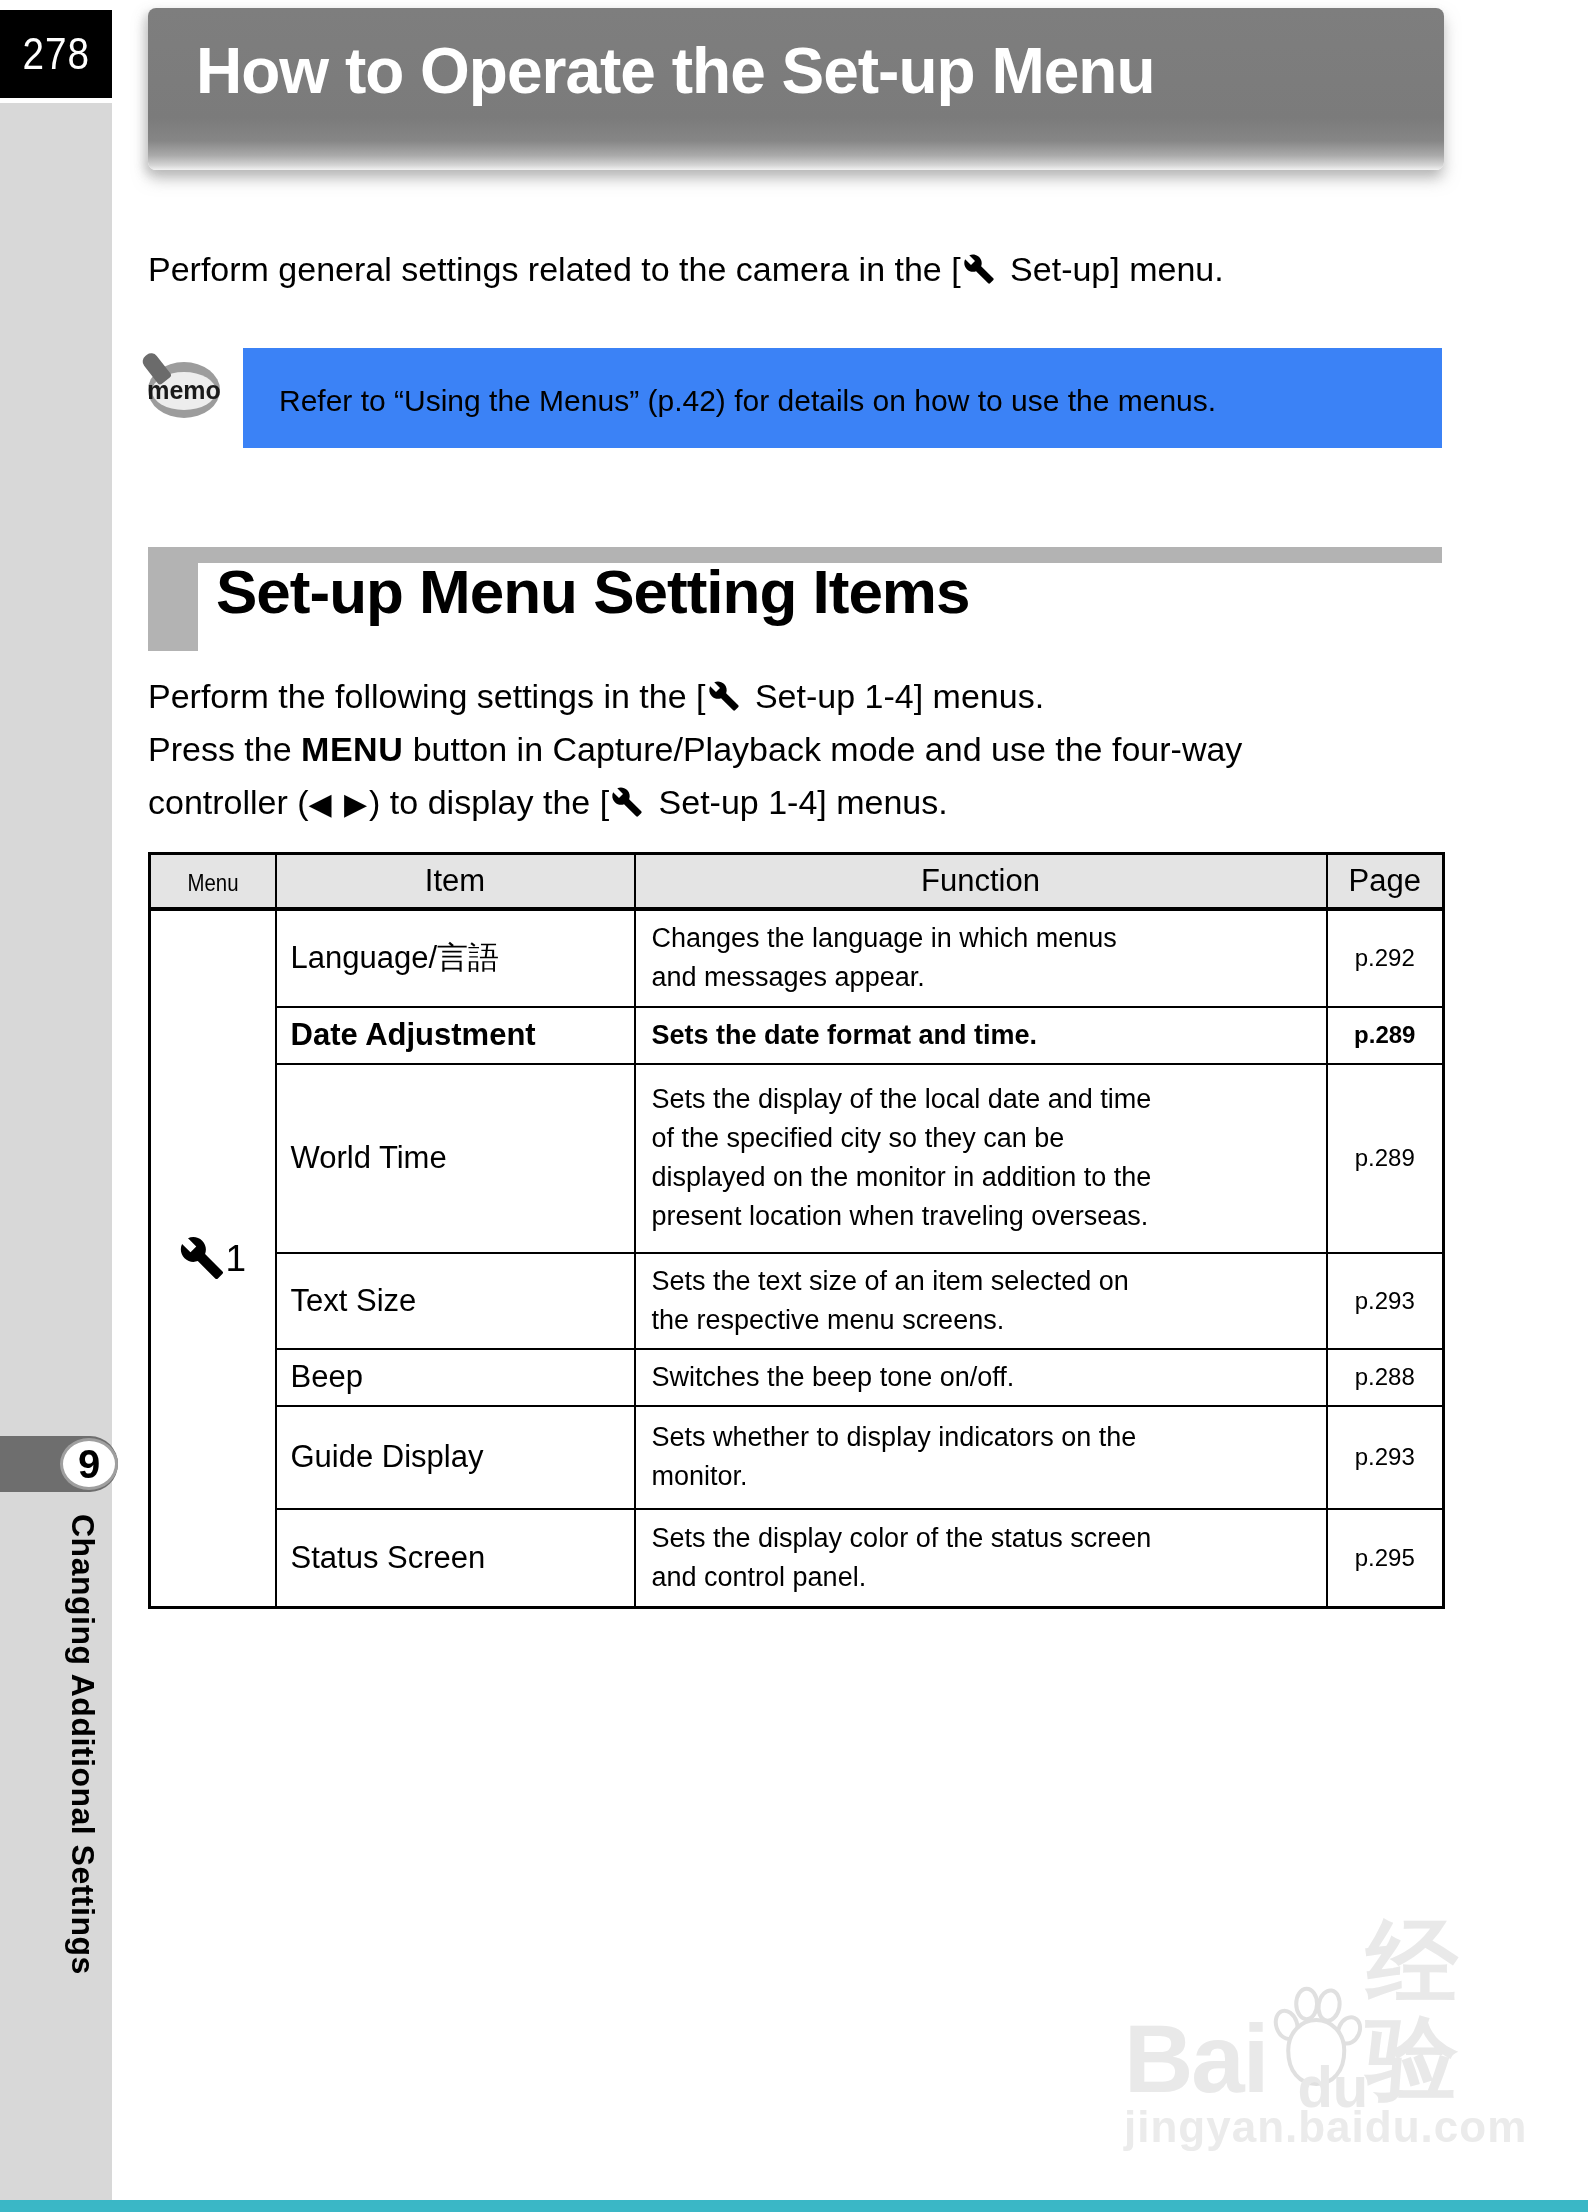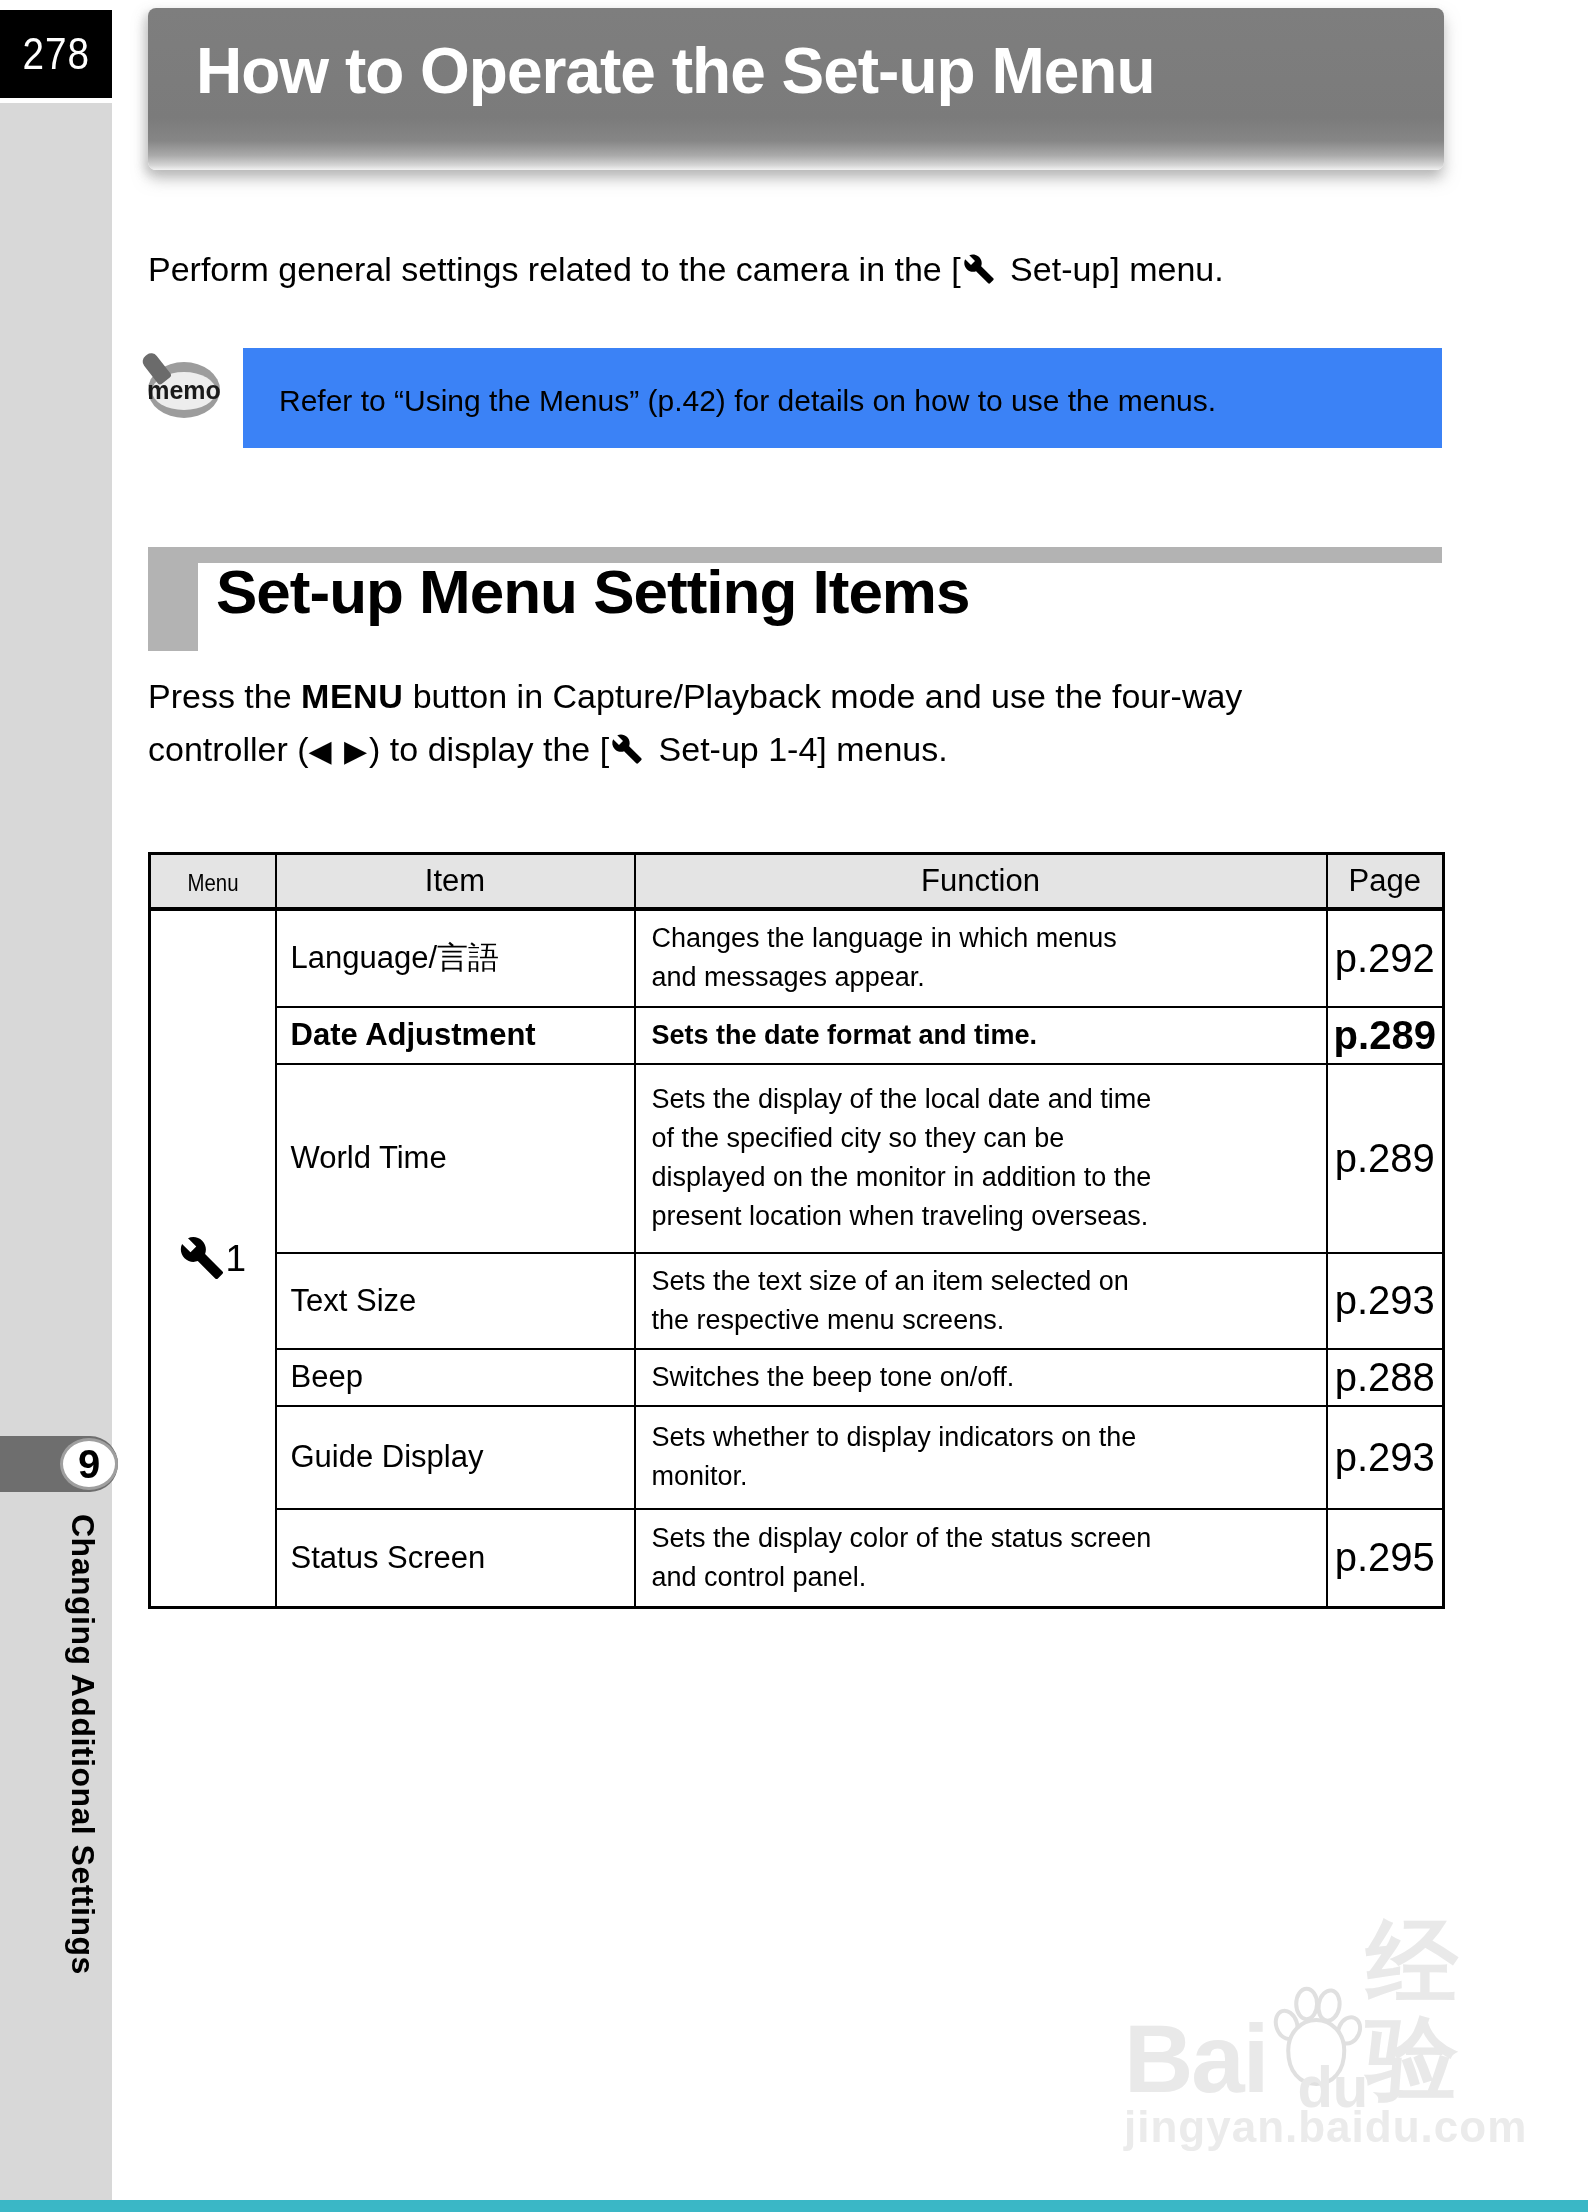--- a/index.html
+++ b/index.html
@@ -65,21 +65,21 @@
   
   .setup-table { left:148px; top:852px; }
   table { border-collapse:collapse; border:3px solid #000; table-layout:fixed; width:1294px; }
   th, td { border:2px solid #000; background:#fff; vertical-align:middle; }
   thead th { background:#e4e4e4; border-bottom:4px solid #000; font-weight:normal;
     font-size:31px; text-align:center; height:55px; }
   .col-menu { width:126px; } .col-item { width:359px; } .col-func { width:692px; } .col-page { width:117px; }
   .th-menu span { display:inline-block; font-size:24px; transform:scaleX(.85); }
   td.item { font-size:31px; padding-left:14px; }
   td.func { font-size:27px; line-height:39px; padding:8px 6px 8px 16px; white-space:pre-line; }
-  td.page { font-size:40px; text-align:center; }
+  td.page { font-size:24px; text-align:center; }
   td.menu-cell { text-align:center; }
   .menu-cell .wrench { width:46px; height:46px; margin:0; vertical-align:-10px; }
   .menu-cell .menu-num { font-size:37px; }
   tr.r1{height:98px;} tr.r2{height:51px;font-weight:bold;} tr.r3{height:189px;} tr.r4{height:95px;}
   tr.r5{height:56px;} tr.r6{height:103px;} tr.r7{height:99px;}
 
   
   .wm { color:#e9e9e9; }
   .wm-logo { left:1124px; top:1972px; width:386px; height:135px; display:flex;
     align-items:flex-end; justify-content:center; }
@@ -119,20 +119,25 @@
 </div>
 <div class="abs memo-box">
   <span>Refer to “Using the Menus” (p.42) for details on how to use the menus.</span>
 </div>
 
 <div class="abs sec-strip"></div>
 <div class="abs sec-square"></div>
 <div class="abs sec-title">Set-up Menu Setting Items</div>
 
 <div class="abs para">
+  <div class="ln">
+    <span>Perform the following settings in the [</span><span class="wrench"><svg viewBox="0 0 24 24">
+          <path fill="#000" d="M22.7 19l-9.1-9.1c.9-2.3.4-5-1.5-6.9-2-2-5-2.4-7.4-1.3L9 6 6 9 1.6 4.7C.4 7.1.9 10.1 2.9 12.1c1.9 1.9 4.6 2.4 6.9 1.5l9.1 9.1c.4.4 1 .4 1.4 0l2.3-2.3c.5-.4.5-1.1.1-1.4z"></path>
+        </svg></span><span> Set-up 1-4] menus.</span>
+  </div>
   <div class="ln">
     <span>Press the </span><span class="menu-word">MENU</span><span> button in Capture/Playback mode and use the four-way</span>
   </div>
   <div class="ln">
     <span>controller (</span><span class="arrows">◀ ▶</span><span>) to display the [</span><span class="wrench"><svg viewBox="0 0 24 24">
           <path fill="#000" d="M22.7 19l-9.1-9.1c.9-2.3.4-5-1.5-6.9-2-2-5-2.4-7.4-1.3L9 6 6 9 1.6 4.7C.4 7.1.9 10.1 2.9 12.1c1.9 1.9 4.6 2.4 6.9 1.5l9.1 9.1c.4.4 1 .4 1.4 0l2.3-2.3c.5-.4.5-1.1.1-1.4z"></path>
         </svg></span><span> Set-up 1-4] menus.</span>
   </div>
 </div>
 

